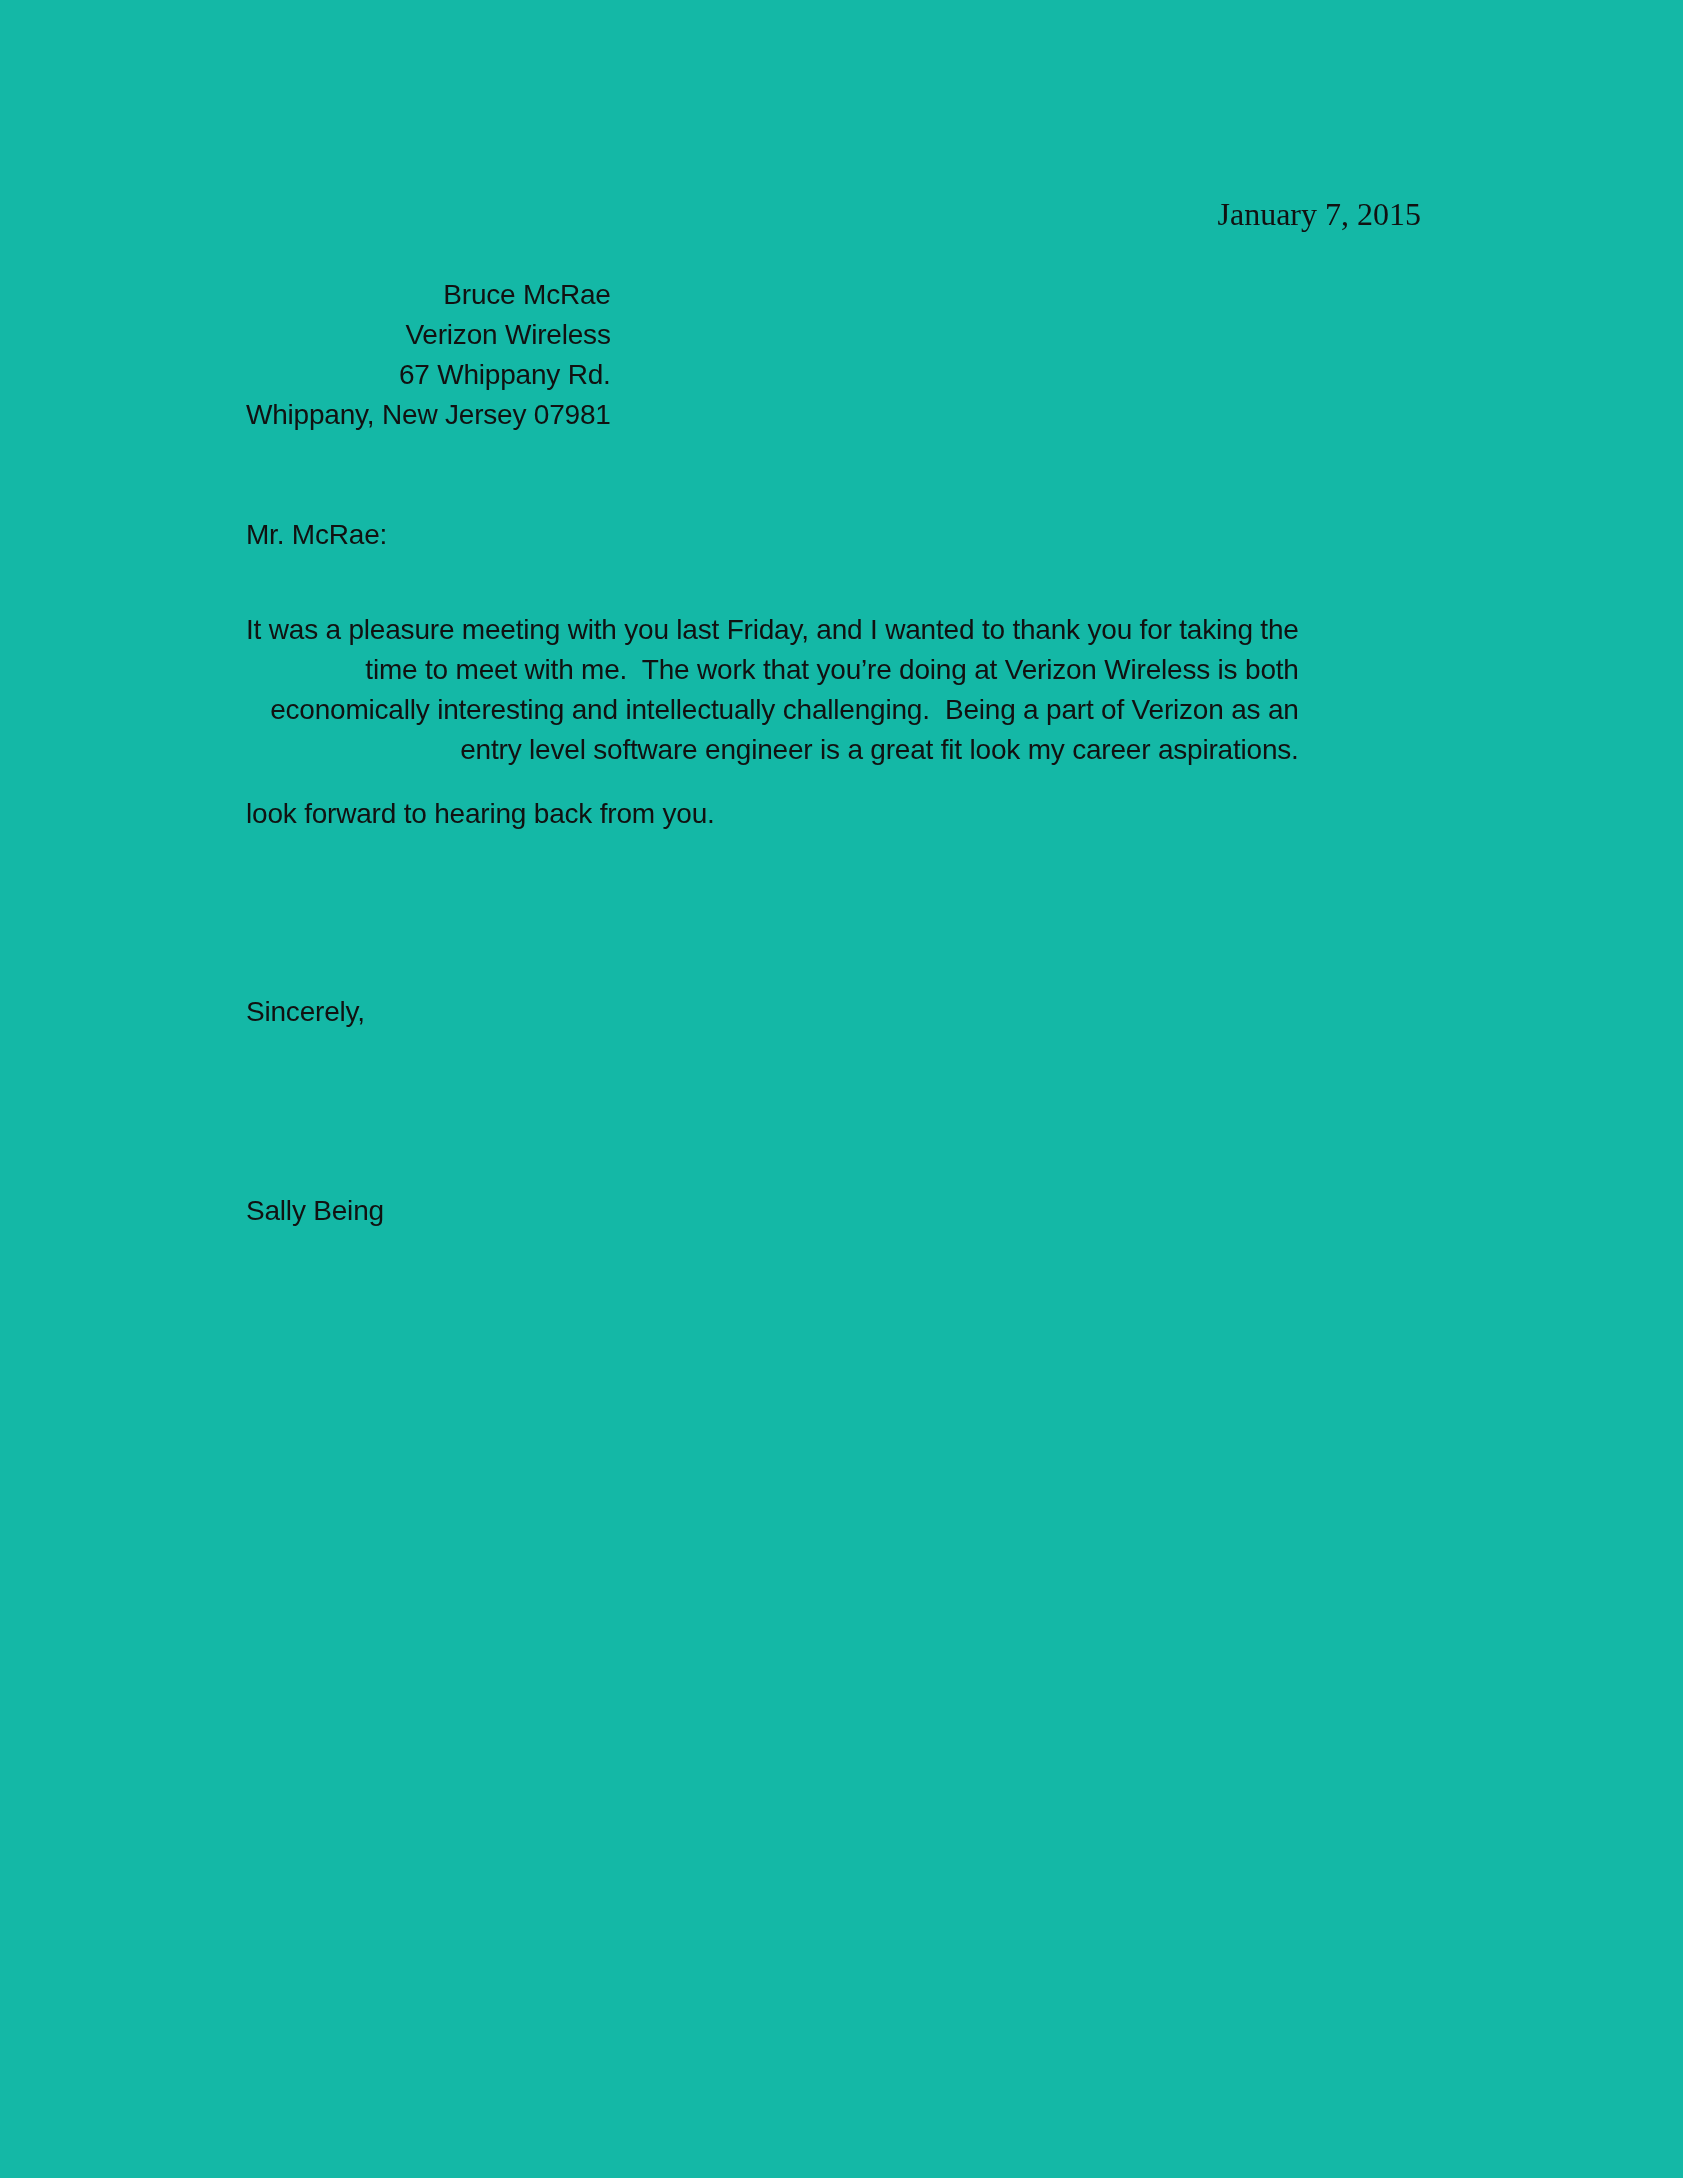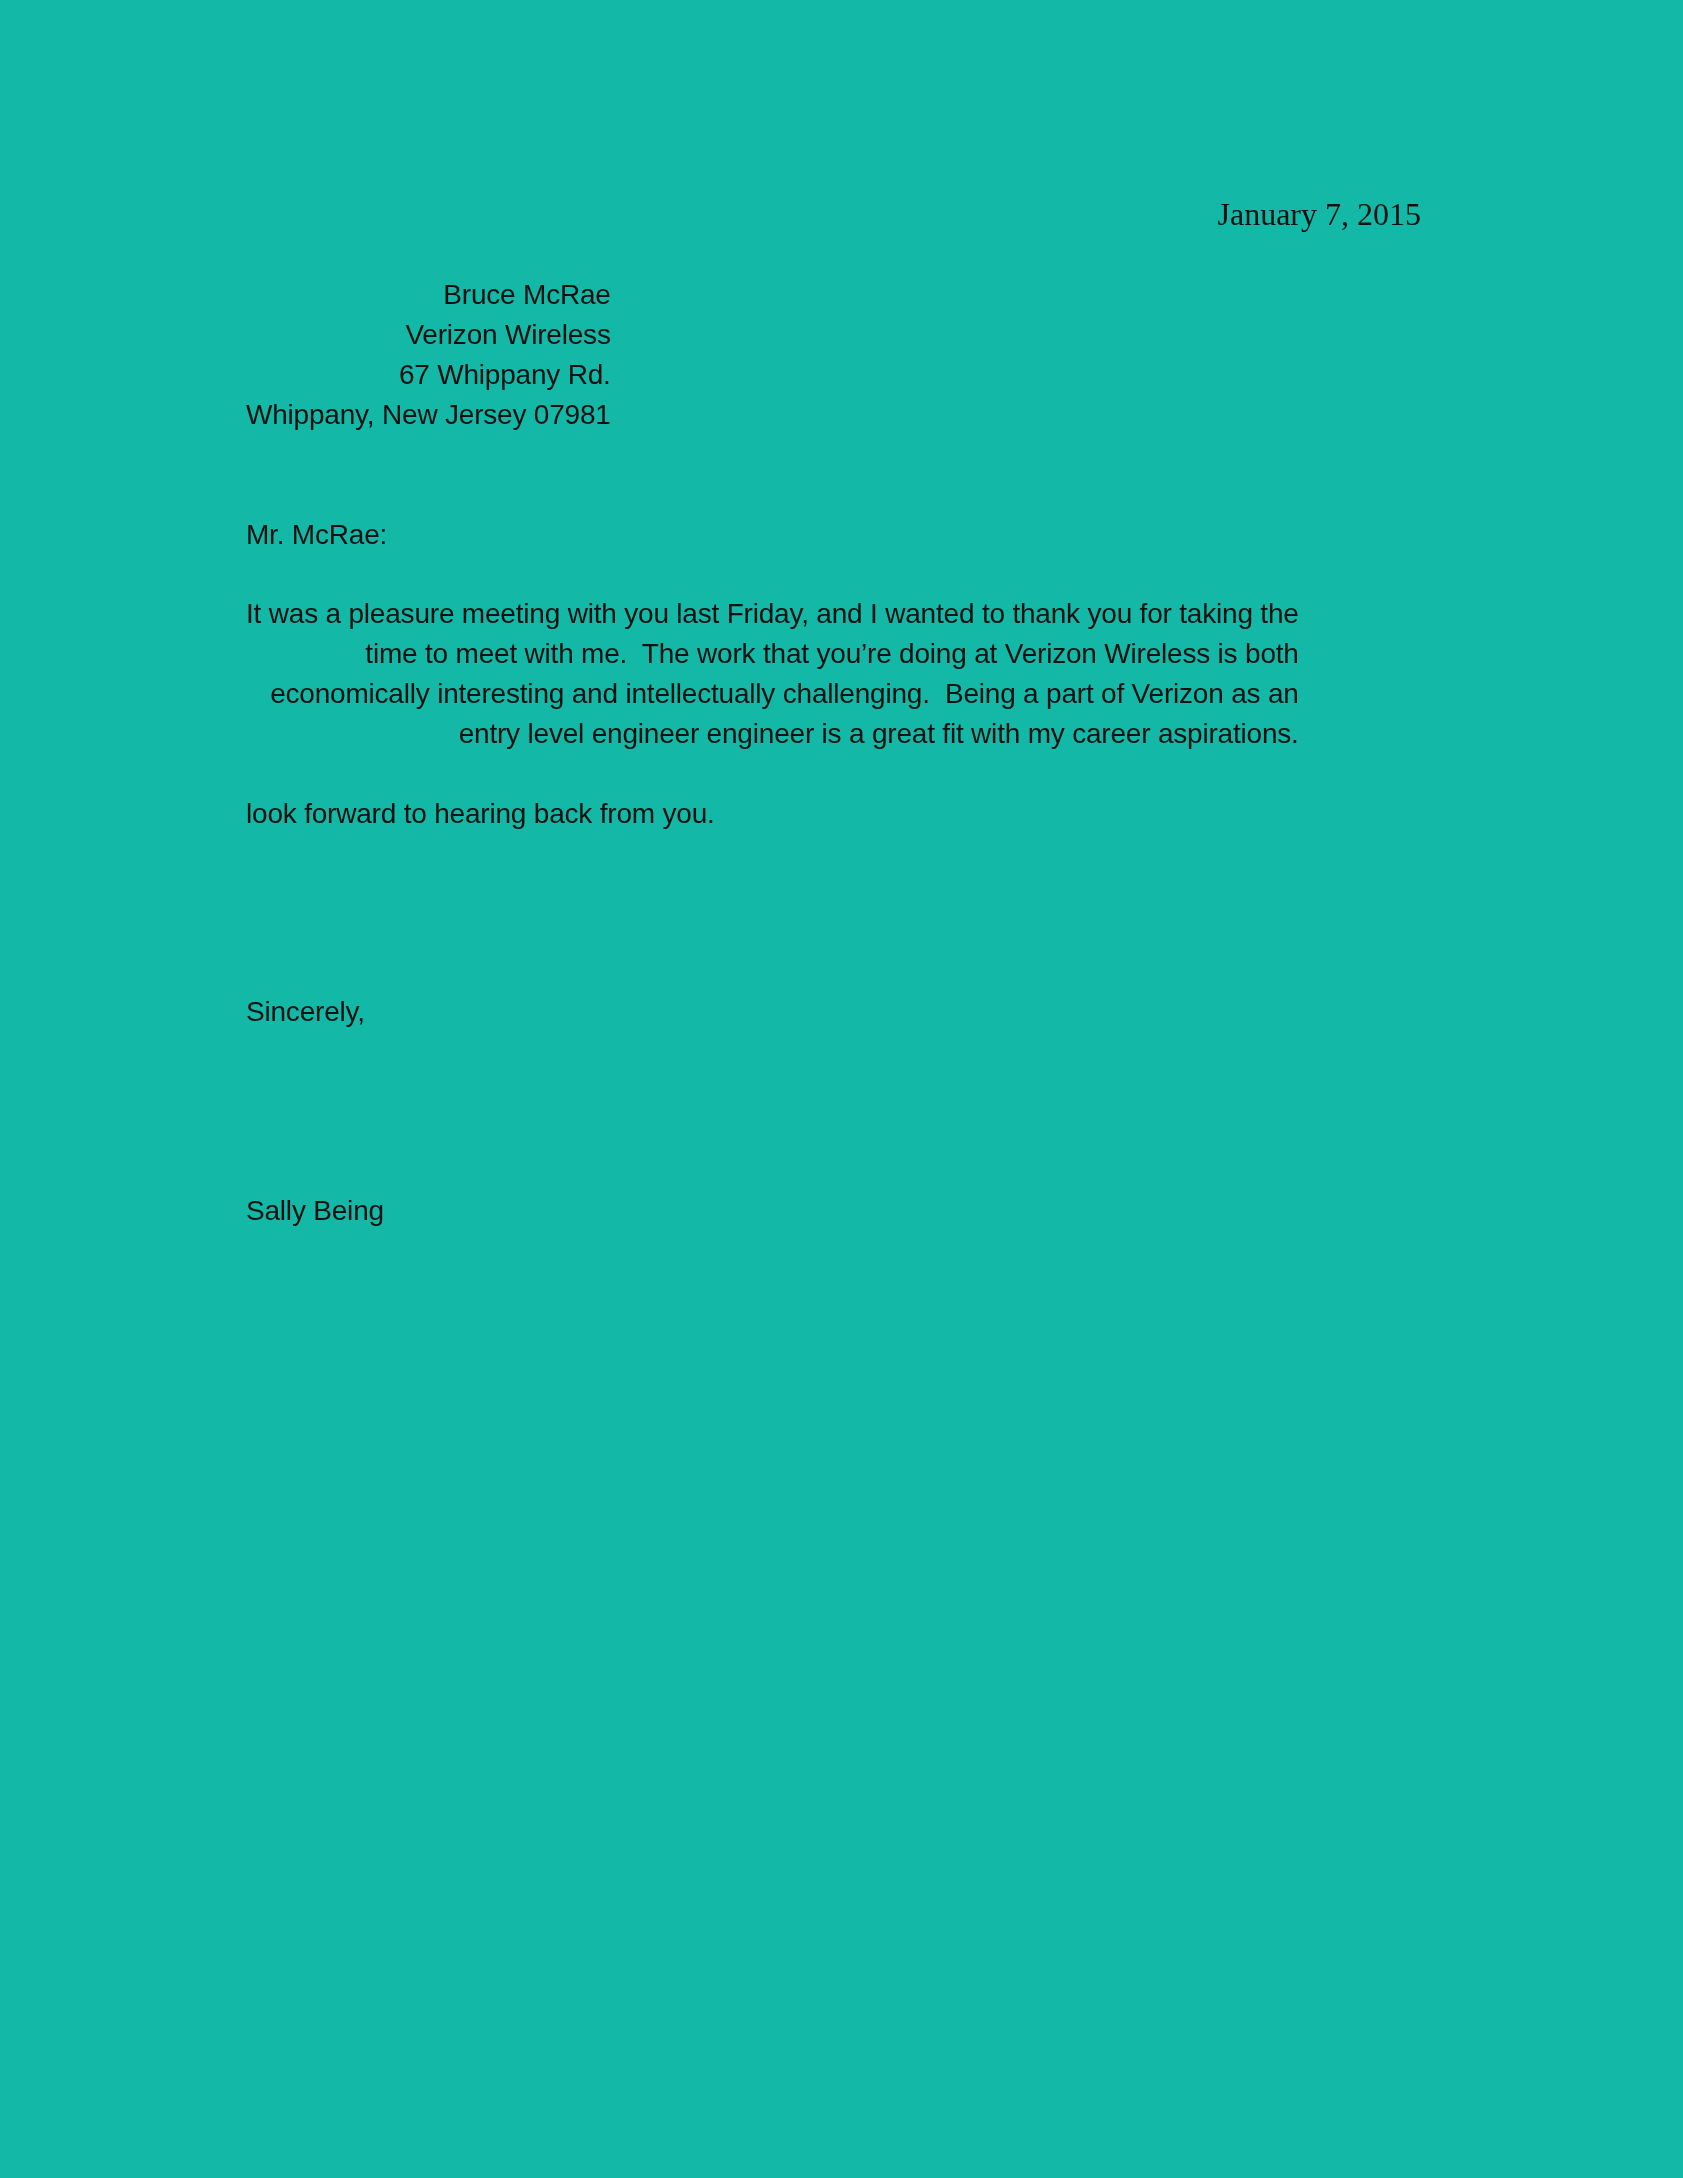--- a/index.html
+++ b/index.html
@@ -3,21 +3,21 @@
 <meta charset="utf-8">
 <style>
   html, body { margin:0; padding:0; background:#ffffff; }
   body { width:1683px; height:2178px; position:relative; overflow:hidden; color:#111; }
   .page { position:absolute; left:0; top:0; width:1683px; height:2178px; background:#14b8a6; }
   .date { position:absolute; right:262px; top:194px; font-family:"Liberation Serif", serif; font-size:32px; line-height:40px; white-space:nowrap; }
   .block { position:absolute; left:246px; font-family:"Liberation Sans", sans-serif; font-size:28px; line-height:40px; white-space:nowrap; letter-spacing:-0.2px; }
   .line { display:block; height:40px;text-align:right; }
   .addr { top:275px; }
   .salutation { top:515px; }
-  .para1 { top:594px; }
+  .para1 { top:610px; }
   .para2 { top:794px; }
   .closing { top:992px; }
   .signature { top:1191px; }
 </style>
 </head>
 <body>
 
 <div class="page">
   <div class="date">January 7, 2015</div>
 
@@ -29,21 +29,21 @@
   </div>
 
   <div class="block salutation">
     <span class="line">Mr. McRae:</span>
   </div>
 
   <div class="block para1">
     <span class="line">It was a pleasure meeting with you last Friday, and I wanted to thank you for taking the</span>
     <span class="line" style="white-space:pre">time to meet with me.  The work that you’re doing at Verizon Wireless is both</span>
     <span class="line" style="white-space:pre">economically interesting and intellectually challenging.  Being a part of Verizon as an</span>
-    <span class="line">entry level engineer engineer is a great fit with my career aspirations.</span>
+    <span class="line">entry level software engineer is a great fit look my career aspirations.</span>
   </div>
 
   <div class="block para2">
     <span class="line">look forward to hearing back from you.</span>
   </div>
 
   <div class="block closing">
     <span class="line">Sincerely,</span>
   </div>
 

